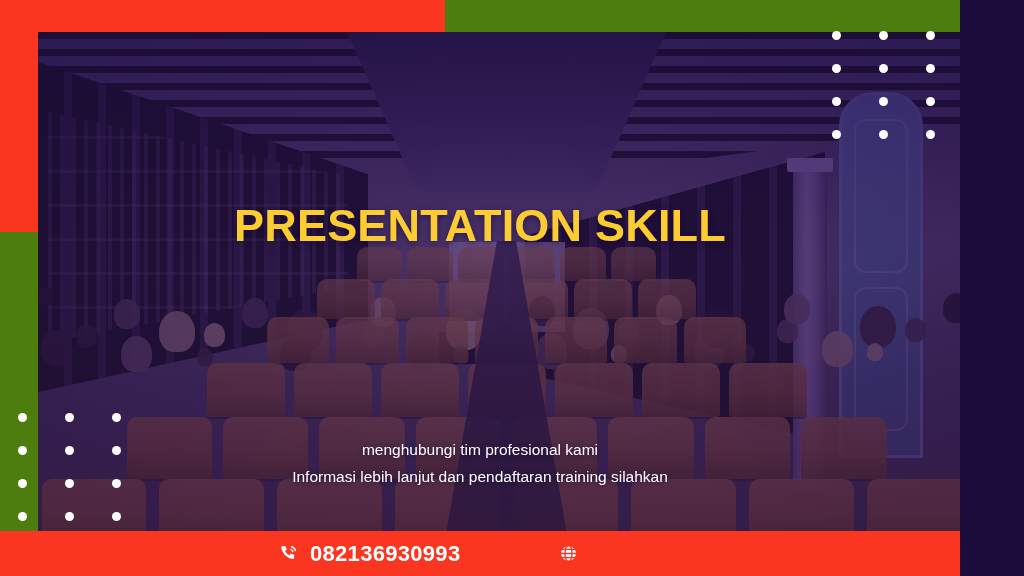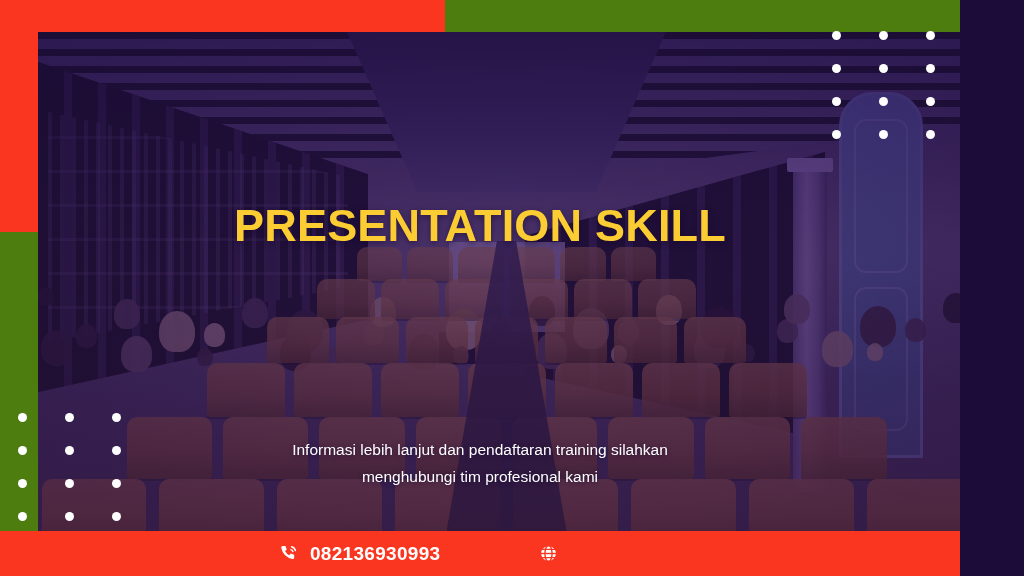--- a/index.html
+++ b/index.html
@@ -248,21 +248,21 @@
     background: #FA3621;
     display: flex;
     align-items: center;
     z-index: 8;
   }
   .contact {
     display: flex;
     align-items: center;
     gap: 11px;
     color: #ffffff;
-    font-size: 19px;
+    font-size: 22px;
     font-weight: bold;
     letter-spacing: 0.3px;
   }
   .contact.phone { margin-left: 278px; }
   .contact.web   { margin-left: 98px; }
   .contact svg { display: block; }
 </style>
 </head>
 <body>
 
@@ -416,22 +416,22 @@
       <span class="dot" style="background: rgb(255, 255, 255);"></span>
       <span class="dot" style="background: rgb(255, 255, 255);"></span>
       <span class="dot" style="background: rgb(255, 255, 255);"></span>
       <span class="dot" style="background: rgb(255, 255, 255);"></span>
       <span class="dot" style="background: rgb(255, 255, 255);"></span>
     </div>
 
   <div class="title">PRESENTATION SKILL</div>
 
   <div class="subtitle">
+    <span class="line">menghubungi tim profesional kami</span>
     <span class="line">Informasi lebih lanjut dan pendaftaran training silahkan</span>
-    <span class="line">menghubungi tim profesional kami</span>
   </div>
 
   <div class="footer-bar">
 
     <div class="contact phone">
       <span>
         <svg width="21" height="21" viewBox="0 0 24 24" fill="none" stroke="#ffffff" stroke-width="2" stroke-linecap="round" stroke-linejoin="round">
           <path d="M5.5 3.5h3l1.5 4-2 1.5a12 12 0 0 0 5 5l1.5-2 4 1.5v3a1.8 1.8 0 0 1-2 1.8A16.5 16.5 0 0 1 3.7 5.5a1.8 1.8 0 0 1 1.8-2z" fill="#ffffff" stroke="none"></path>
           <path d="M15.5 4.2a6.2 6.2 0 0 1 4.4 4.4" stroke-width="1.7"></path>
           <path d="M14.8 7.6a3.2 3.2 0 0 1 2.2 2.2" stroke-width="1.7"></path>

